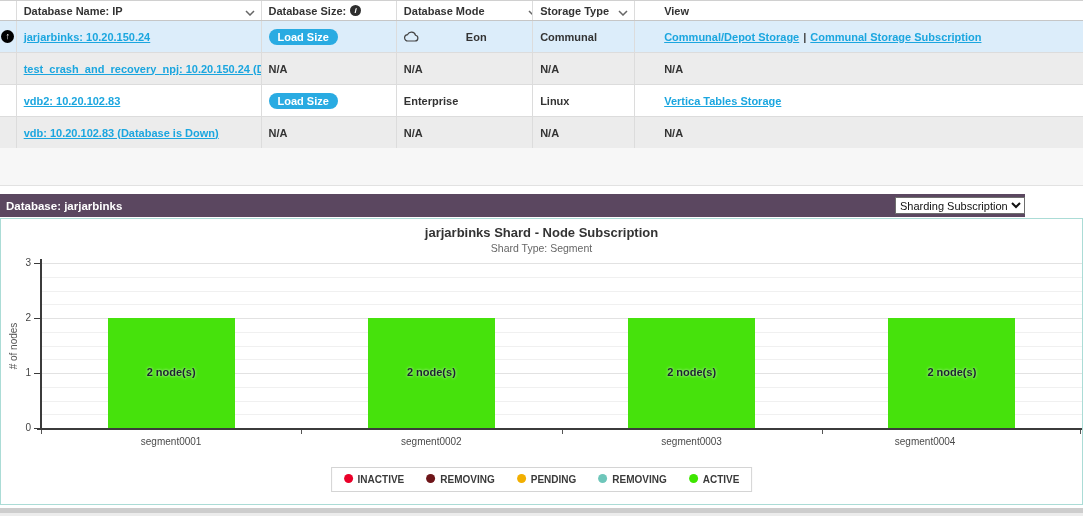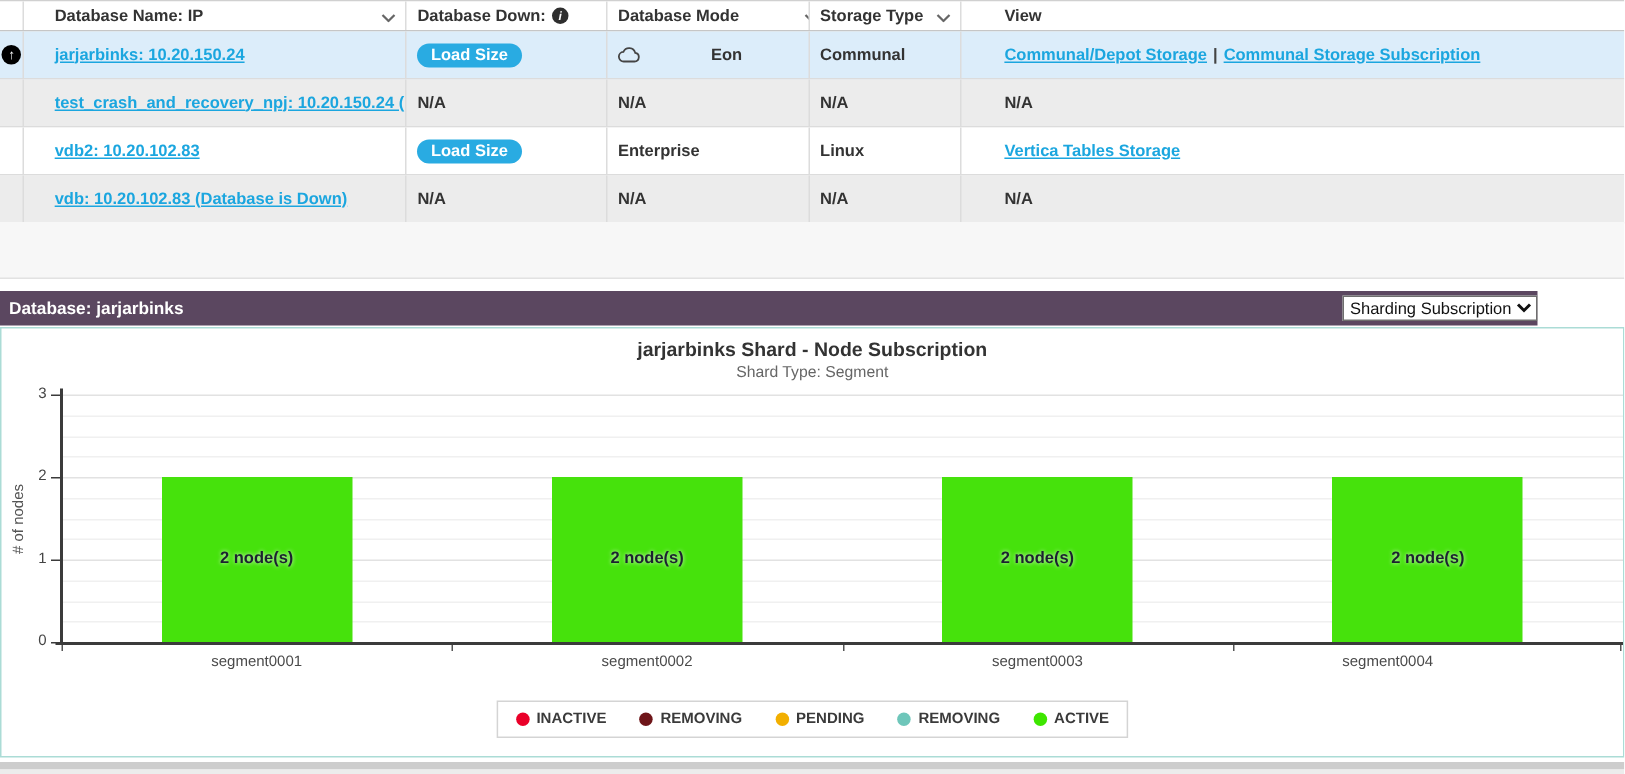--- a/index.html
+++ b/index.html
@@ -7,21 +7,21 @@
 
   
   .db-table{position:absolute;top:0;left:0;width:1083px;border-top:1px solid #d0d0d0;box-sizing:border-box;}
   .tr{display:flex;width:1083px;box-sizing:border-box;border-bottom:1px solid #dcdcdc;background:#fff;}
   .tr.head{height:20px;border-bottom:1px solid #c6c6c6;}
   .tr.row{height:32px;}
   .tr.row.alt{background:#ececec;}
   .tr.row.selected{background:#dcedfa;}
   .td{box-sizing:border-box;border-right:1px solid #dcdcdc;display:flex;align-items:center;padding:0 6px 0 7px;overflow:hidden;white-space:nowrap;}
   .c0{width:17px;padding:0;justify-content:center;}
-  .c1{width:250px;margin-left:13px;}
+  .c1{width:250px;}
   .c2{width:138px;}
   .c3{width:139px;gap:43px;}
   .c4{width:104px;}
   .c5{width:435px;border-right:none;margin-left:22px;}
   .hlabel{font-size:11px;font-weight:bold;color:#333;}
   .head .td{justify-content:space-between;}
   .head .c5{justify-content:flex-start;}
   .head .c2{justify-content:flex-start;gap:4px;}
   .dbcell{font-size:11px;font-weight:bold;color:#333;}
   a.dblink{color:#1ba6df;font-size:11px;font-weight:bold;text-decoration:underline;}
@@ -45,21 +45,21 @@
   .gl.major{background:#e2e2e2;}
   .axis{position:absolute;background:#3b3b3b;}
   .ytick{position:absolute;background:#3b3b3b;height:1px;width:6px;}
   .yticklabel{position:absolute;font-size:10px;color:#444;text-align:right;}
   .xtick{position:absolute;background:#555;width:1px;height:6px;}
   .bar{position:absolute;}
   .bar-label{position:absolute;text-align:center;font-size:11px;font-weight:bold;color:#1c2230;text-shadow:0 0 3px rgba(255,255,255,.8);}
   .cat-label{position:absolute;text-align:center;font-size:10px;color:#4a4a4a;}
   .ylabel{position:absolute;font-size:10px;color:#555;transform:translate(-50%,-50%) rotate(-90deg);white-space:nowrap;}
   .legend{position:absolute;left:50%;transform:translateX(-50%);display:flex;align-items:center;gap:22px;border:1px solid #d4d4d4;background:#fff;padding:6px 12px;}
-  .legend-item{display:flex;align-items:center;gap:5px;cursor:pointer;}
+  .legend-item{display:flex;gap:5px;cursor:pointer;}
   .legend-marker{width:9px;height:9px;border-radius:50%;}
   .legend-label{font-size:10px;font-weight:bold;color:#3a3a3a;}
 
   
   .bottom-gray{position:absolute;top:508px;left:0;width:1083px;height:5px;background:#cdcdcd;}
   .bottom-light{position:absolute;top:513px;left:0;width:1083px;height:3px;background:#ececec;}
 </style>
 </head>
 <body>
 
@@ -68,21 +68,21 @@
   <div class="db-table">
     <div class="tr head" id="thead">
         <div class="td c0"></div>
         <div class="td c1">
           <span class="hlabel">Database Name: IP</span>
           <span><svg width="10" height="6" viewBox="0 0 10 6">
               <path d="M1 1 L5 5 L9 1" stroke="#666" fill="none" stroke-width="1.5"></path>
             </svg></span>
         </div>
         <div class="td c2">
-          <span class="hlabel">Database Down:</span>
+          <span class="hlabel">Database Size:</span>
           <span class="info-ic">i</span>
         </div>
         <div class="td c3">
           <span class="hlabel">Database Mode</span>
           <span><svg width="10" height="6" viewBox="0 0 10 6">
               <path d="M1 1 L5 5 L9 1" stroke="#666" fill="none" stroke-width="1.5"></path>
             </svg></span>
         </div>
         <div class="td c4">
           <span class="hlabel">Storage Type</span>

